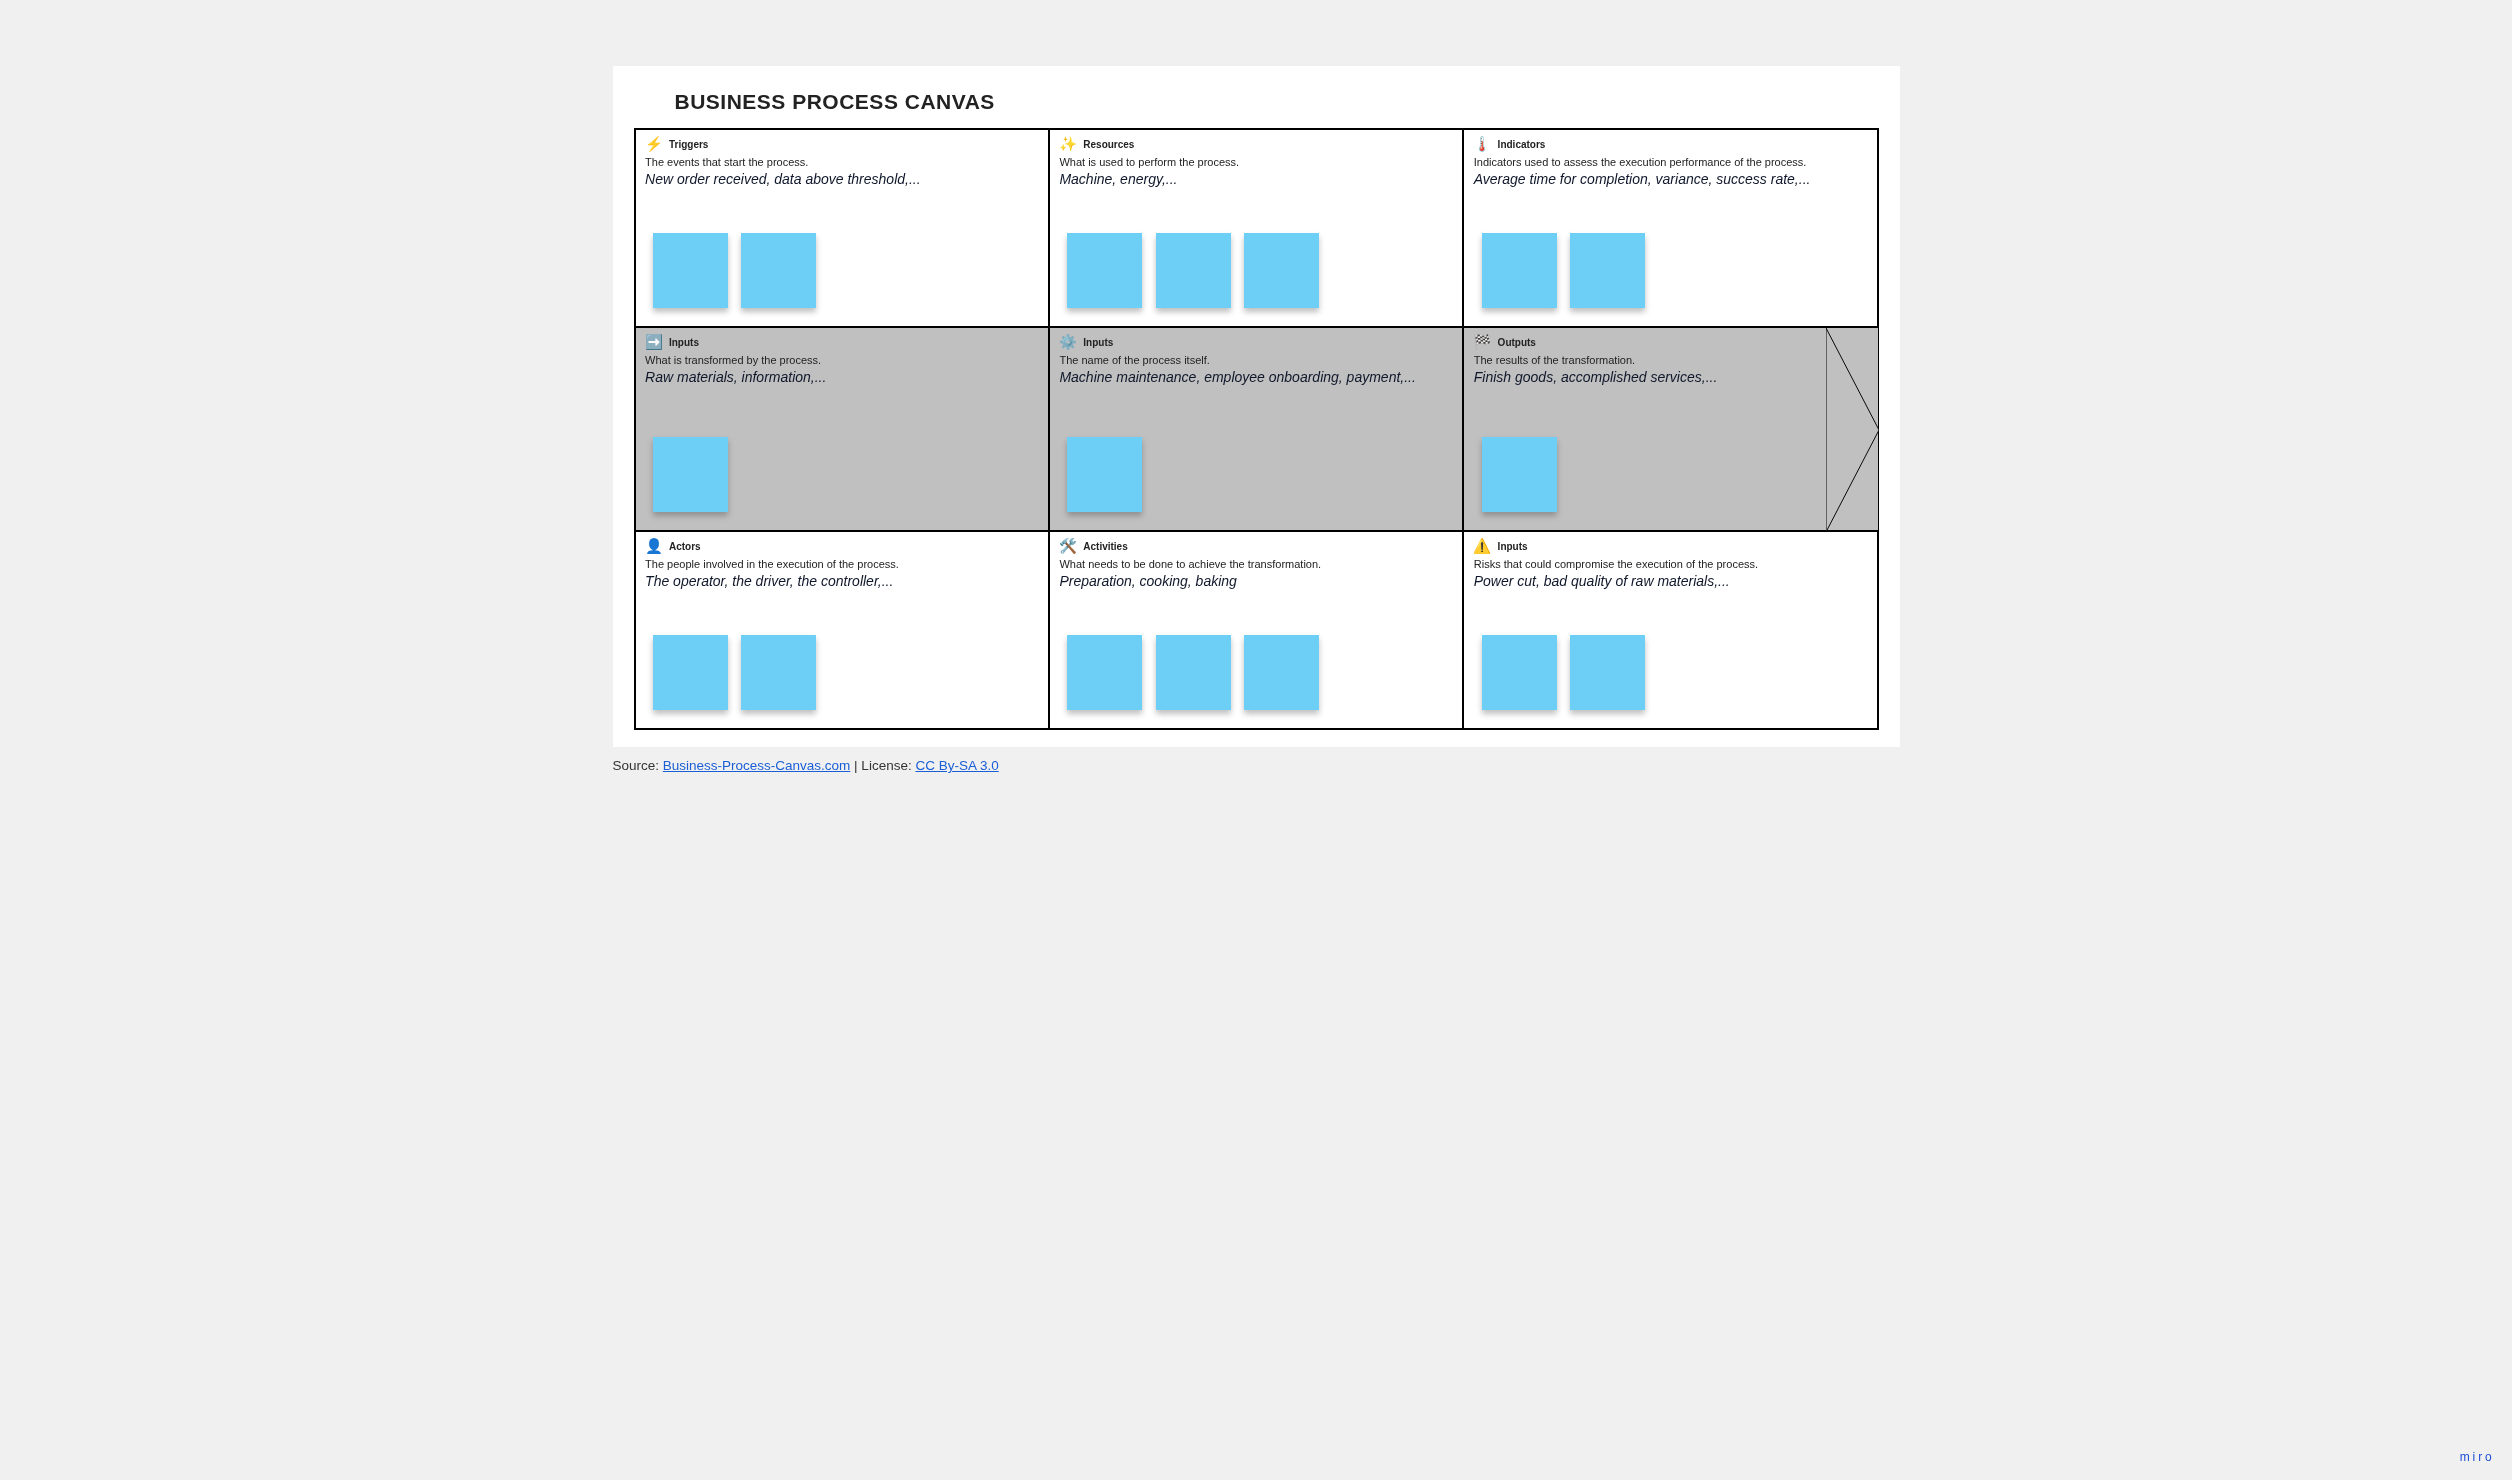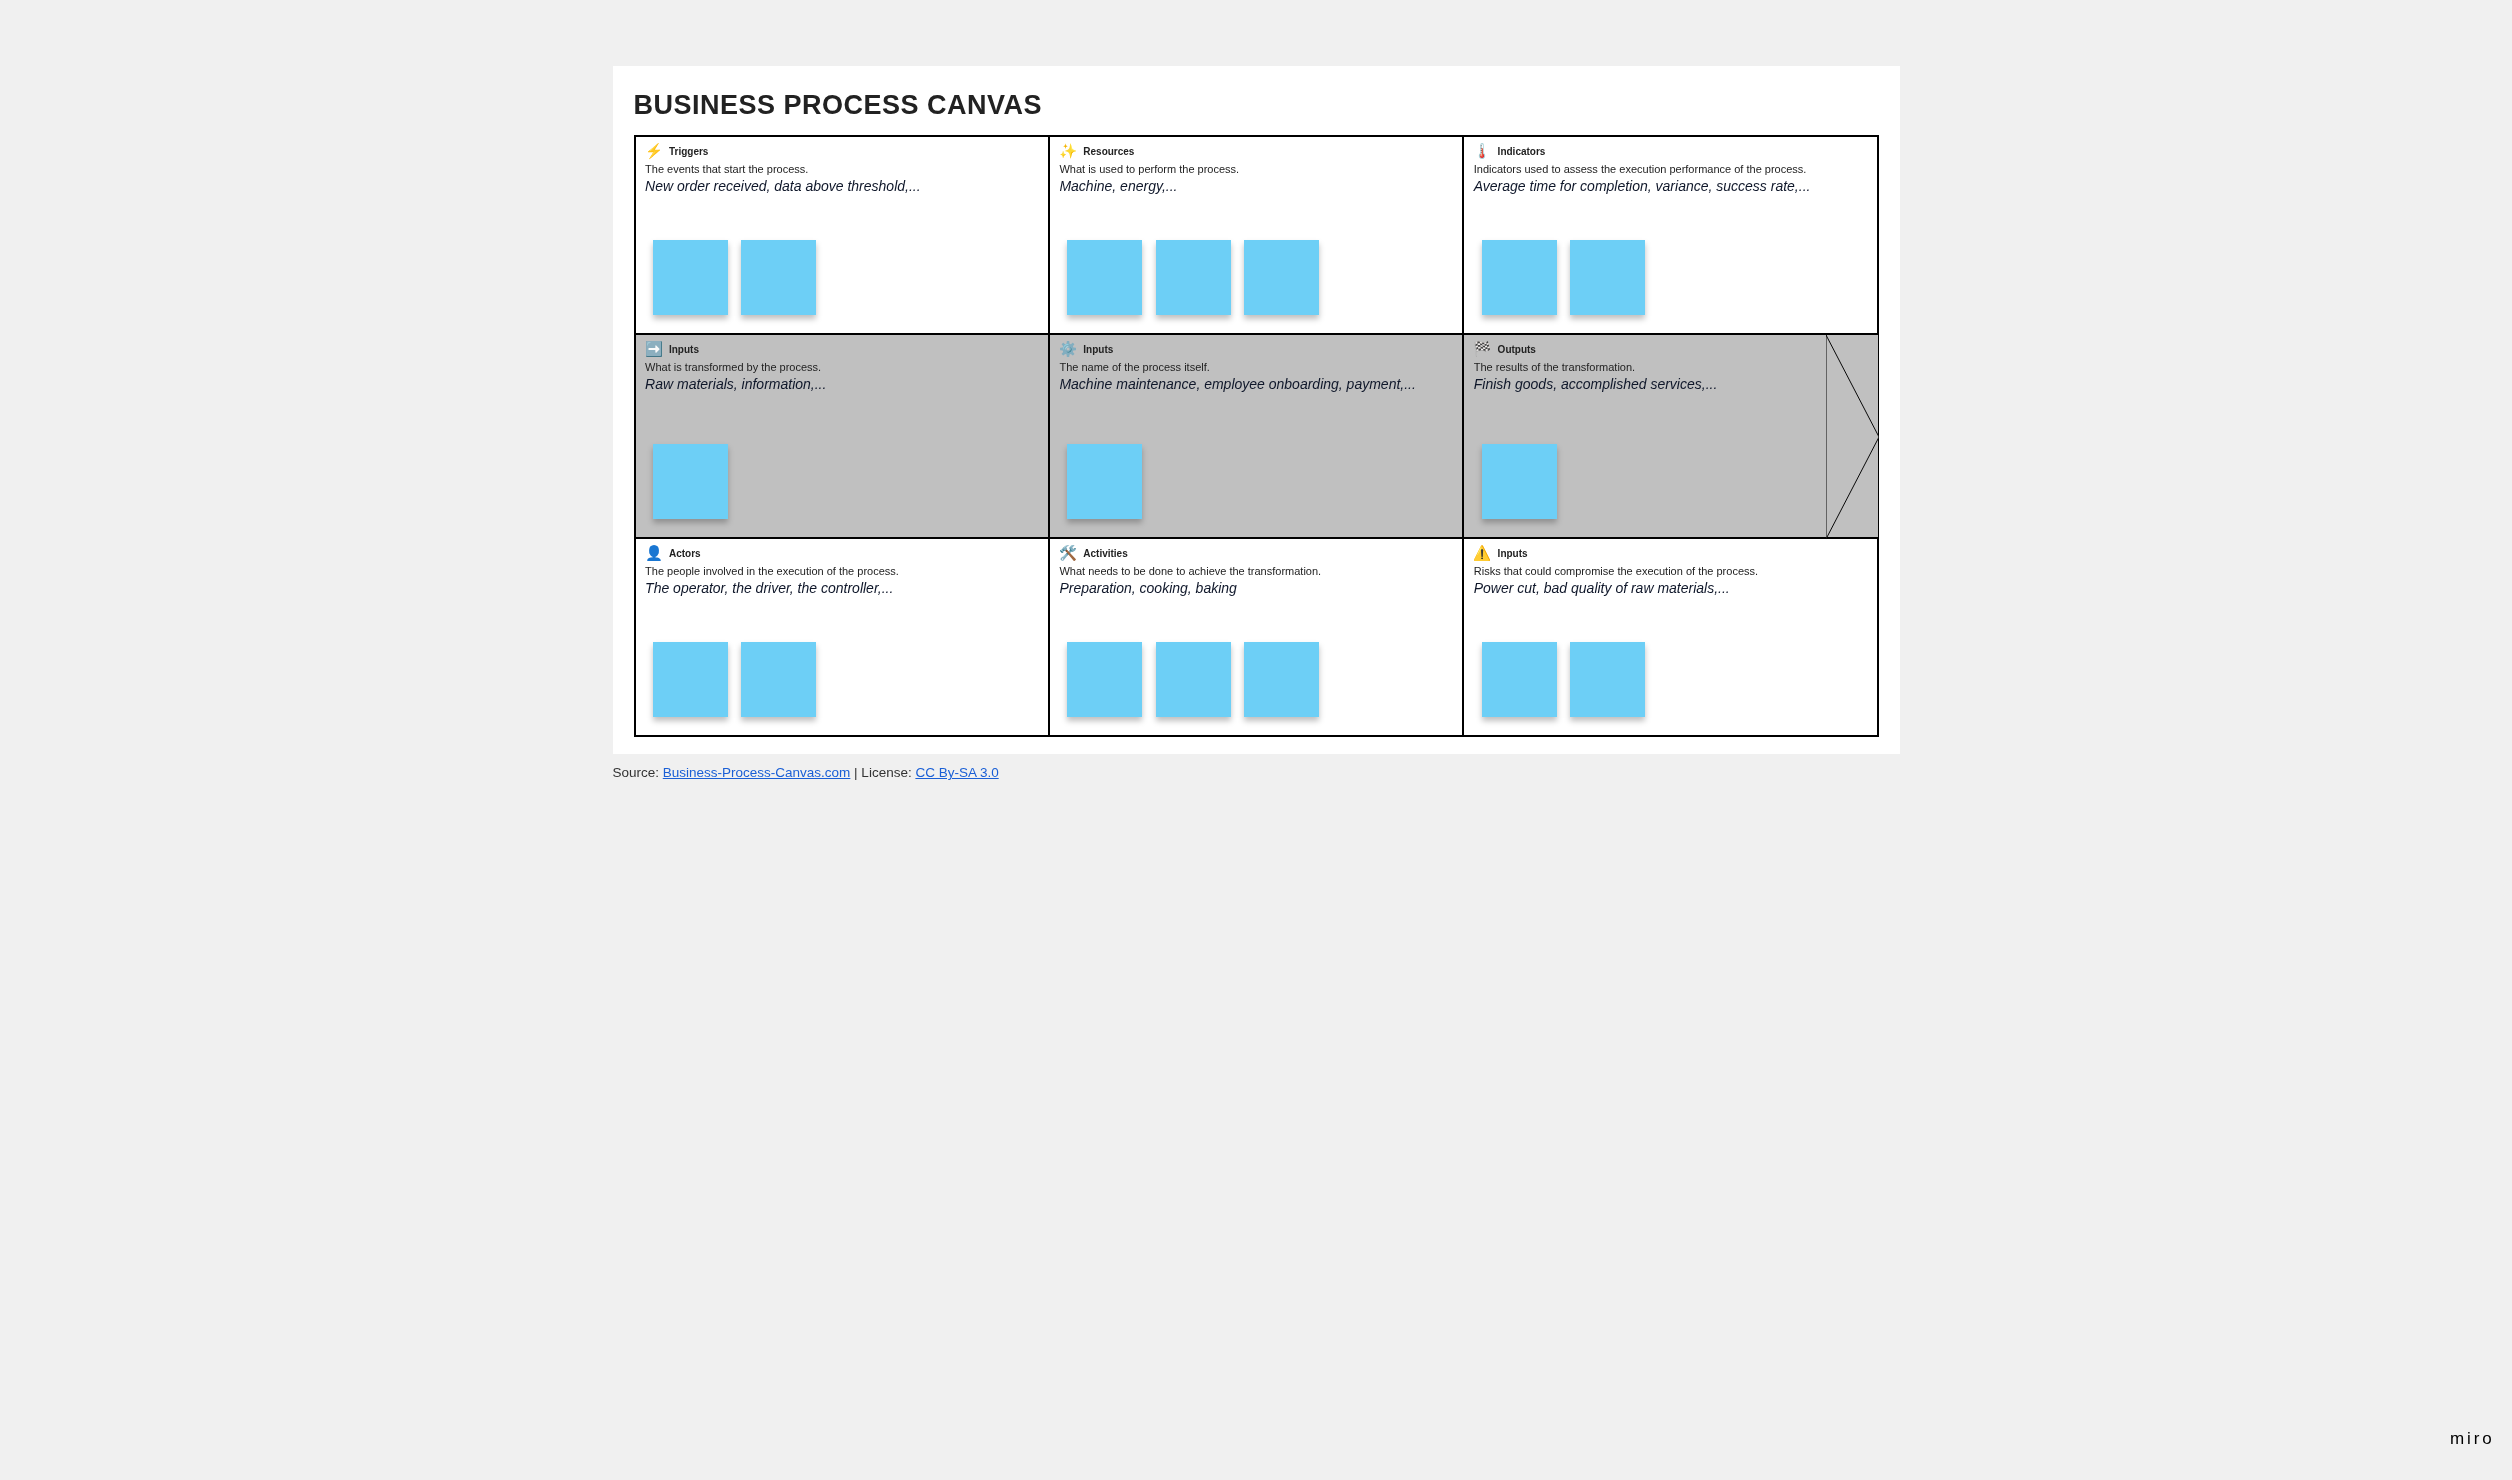--- a/index.html
+++ b/index.html
@@ -9,25 +9,26 @@
     font-family: "Helvetica Neue", Helvetica, Arial, sans-serif;
     color: #222;
   }
   .frame {
     width: 1287px;
     margin: 66px auto 0 auto;
     background: #ffffff;
     padding: 24px 21px 17.4px 21px;
   }
   .title {
-    font-size: 27px;
+    font-size: 21px;
     font-weight: 800;
     letter-spacing: 0.5px;
     margin-bottom: 13.5px;
     text-transform: uppercase;
+    margin-left: 41px;
   }
   .grid {
     display: grid;
     grid-template-columns: 1fr 1fr 1fr;
     grid-template-rows: 198px 204px 198px;
     border: 1px solid #000;
     position: relative;
   }
   .cell {
     border: 1px solid #000;
@@ -68,24 +69,24 @@
   .footer {
     width: 1287px;
     margin: 11.6px auto 0 auto;
     font-size: 13.5px;
     color: #333;
   }
   .footer a { color: #1a5fd6; text-decoration: underline; }
   .brand {
     position: absolute;
     right: 17.4px;
-    bottom: 31px;
-    font-size: 17px;
+    bottom: 16px;
+    font-size: 12px;
     letter-spacing: 2.9px;
-    color: #000000;
+    color: #1d4ed8;
     font-weight: 400;
     font-family: Arial, sans-serif;
   }
 </style>
 </head>
 <body>
 
 <div class="frame">
   <div class="title">BUSINESS PROCESS CANVAS</div>
 

